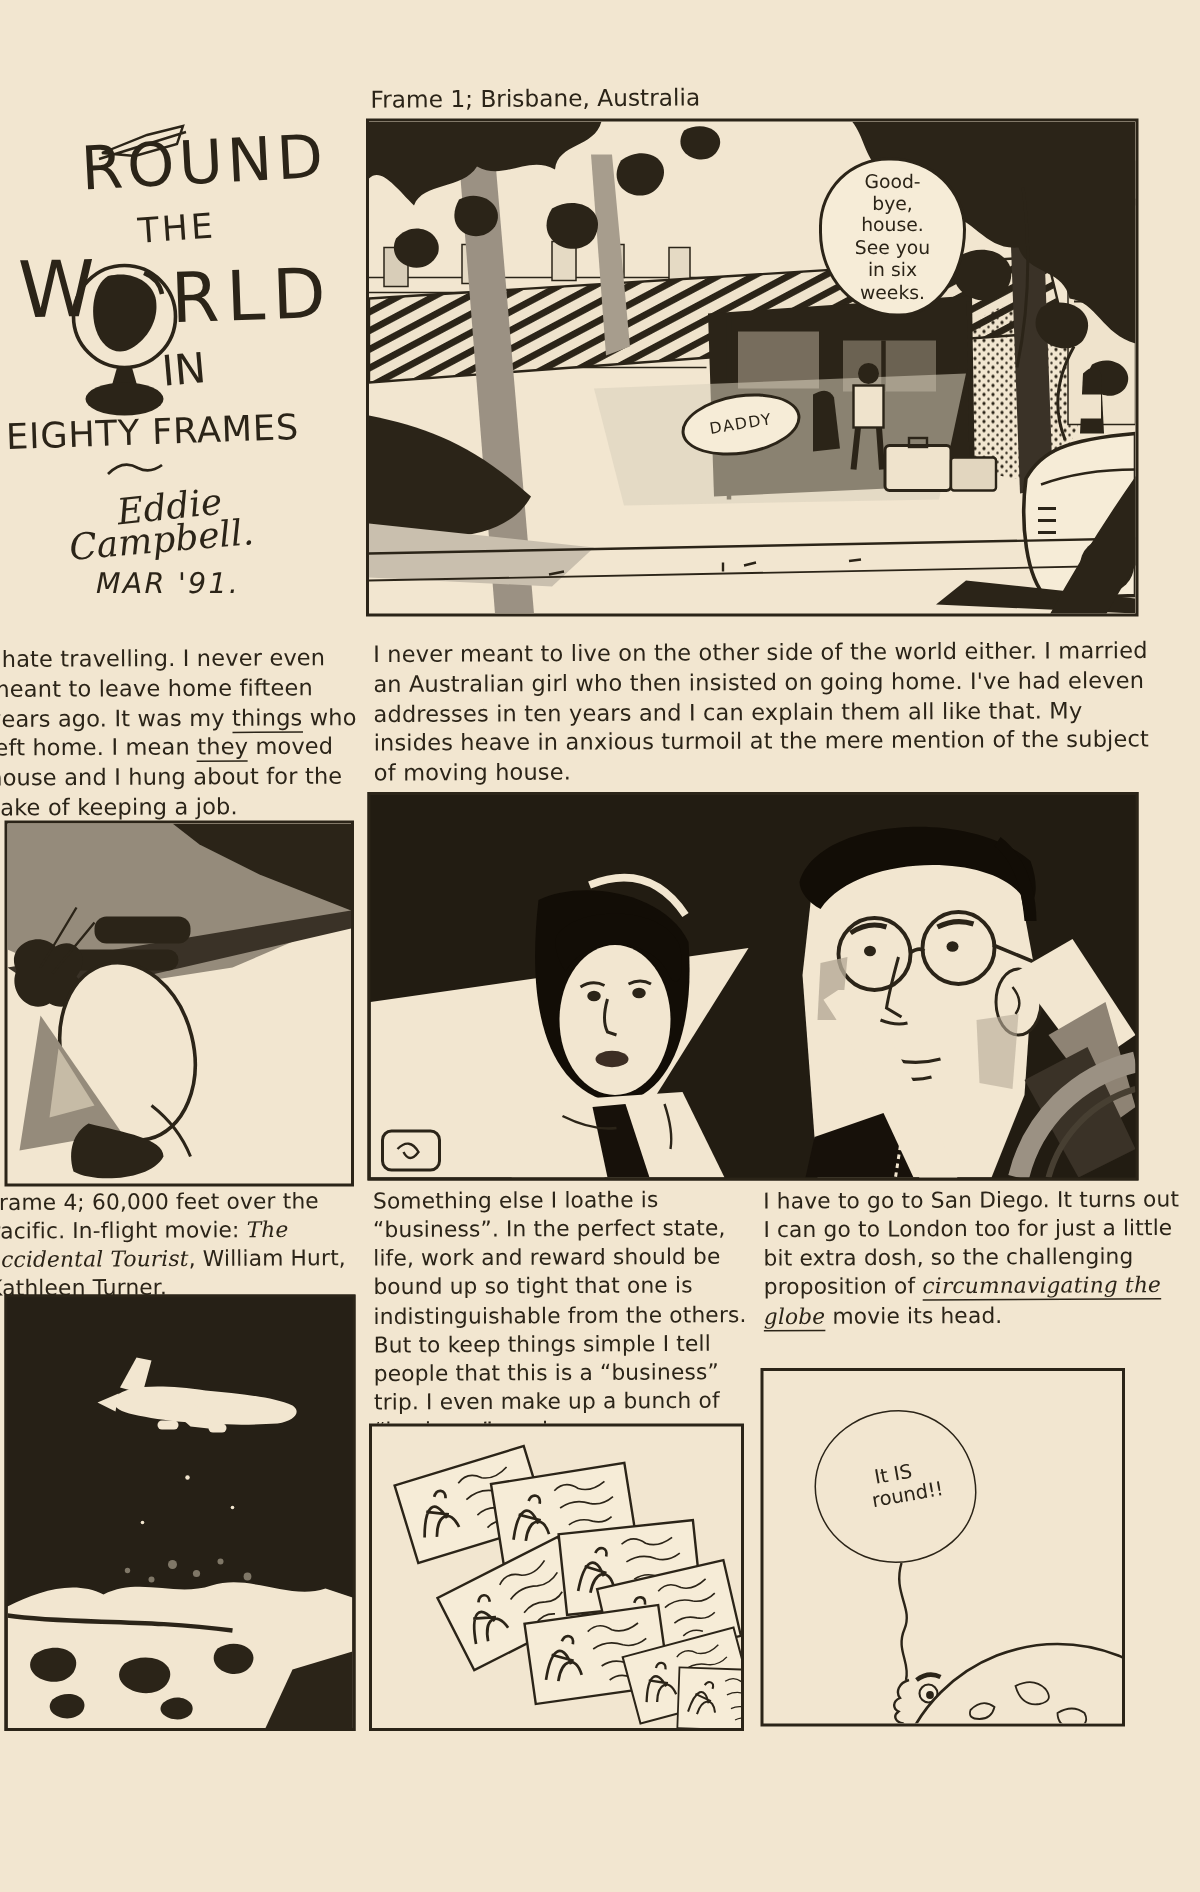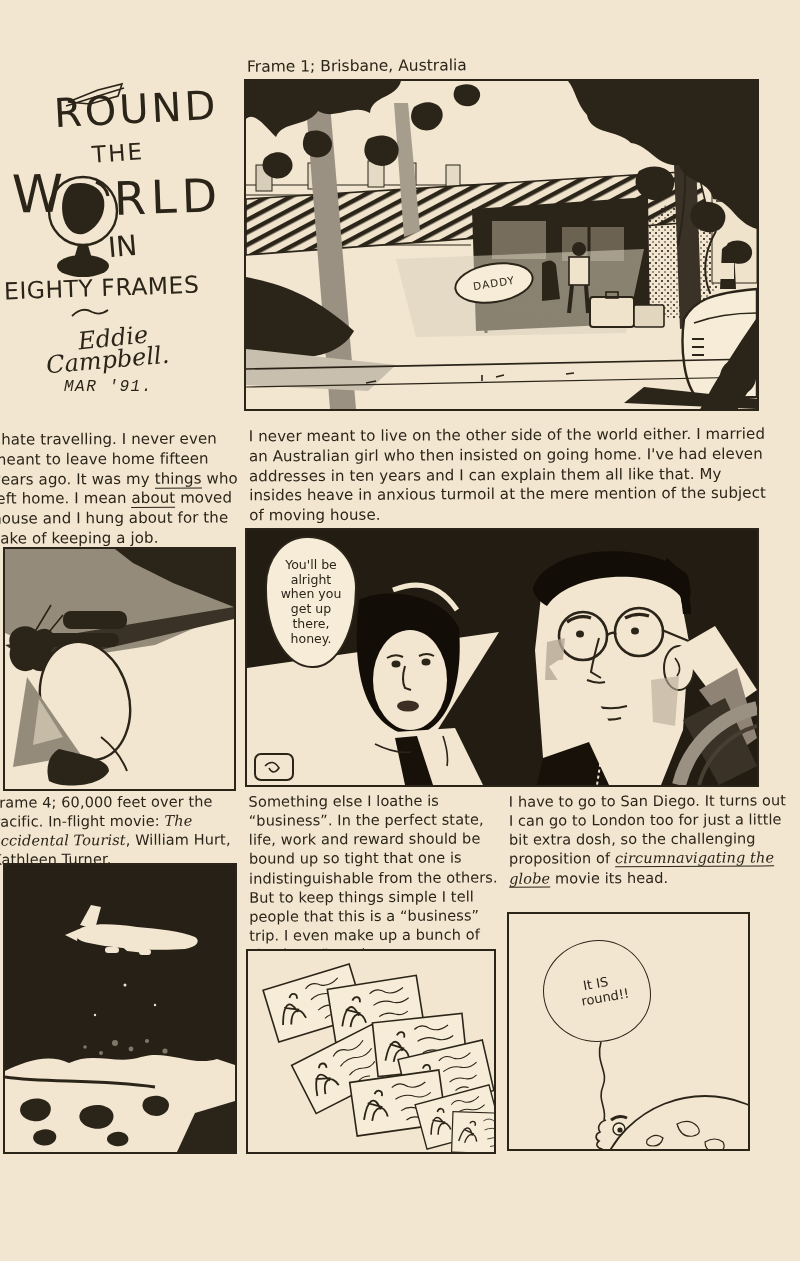--- a/index.html
+++ b/index.html
@@ -21,21 +21,21 @@
   
   #title-block div{position:absolute;white-space:nowrap;}
   .t1{left:48px;top:8px;font-size:40px;letter-spacing:3px;transform:rotate(-3deg);}
   .t2{left:86px;top:62px;font-size:23px;letter-spacing:2px;transform:rotate(-4deg);}
   .tw{left:6px;top:86px;font-size:52px;transform:rotate(-1deg);}
   .tr{left:108px;top:92px;font-size:46px;letter-spacing:5px;transform:rotate(-2deg);}
   .t4{left:102px;top:152px;font-size:28px;transform:rotate(-5deg);}
   .t5{left:-2px;top:196px;font-size:23.5px;letter-spacing:.5px;transform:rotate(-2deg);}
   .sig1{left:72px;top:246px;font-family:"DejaVu Serif",serif;font-style:italic;font-size:24px;transform:rotate(-6deg);}
   .sig2{left:40px;top:268px;font-family:"DejaVu Serif",serif;font-style:italic;font-size:24px;transform:rotate(-5deg);}
-  .sigd{left:58px;top:300px;font-size:16px;letter-spacing:1.5px;font-style:italic;font-family:Liberation Mono, monospace;}
+  .sigd{left:58px;top:300px;font-size:19px;letter-spacing:1.5px;font-style:italic;}
 </style>
 </head>
 <body>
 
 <div id="page">
 
   <div id="title-block" class="abs" style="left:6px;top:78px;width:235px;height:340px;">
     <svg class="abs" style="left:58px;top:2px;" width="72" height="32" viewBox="0 0 72 32">
       <path d="M4,22 L34,10 L58,4 L54,16 L26,24 Z M2,26 L60,8" fill="none" stroke="#2b2418" stroke-width="1.6"></path>
     </svg>
@@ -143,34 +143,37 @@
       <circle cx="492" cy="296" r="18" fill="#2b2418"></circle>
       <circle cx="492" cy="296" r="7" fill="#f6ecd7"></circle>
       <path d="M446,258 h12 M446,266 h12 M446,274 h12" stroke="#2b2418" stroke-width="2"></path>
       <polygon points="398,306 511,318 511,328 378,322" fill="#2b2418"></polygon>
 
       <path d="M0,288 L511,278" stroke="#2b2418" stroke-width="1.6"></path>
       <path d="M0,306 L511,296" stroke="#2b2418" stroke-width="1.2"></path>
       <path d="M120,302 l10,-2 M250,296 l8,-2 M320,293 l8,-1 M236,300 l0,-6" stroke="#2b2418" stroke-width="1.6"></path>
     </svg>
 
+    <div class="bubble" style="left:300px;top:24px;width:94px;height:102px;border-radius:48% 52% 46% 54% / 44% 46% 56% 54%;">
+      <div class="bt" style="width:64px;">Good-bye, house. See you in six weeks.</div>
+    </div>
     <svg class="abs" style="left:330px;top:124px;z-index:4;" width="20" height="26" viewBox="0 0 20 26">
       <path d="M16,0 Q6,12 2,24" stroke="#2b2418" stroke-width="2" fill="none"></path>
     </svg>
 
     <div class="bubble" style="left:208px;top:182px;width:76px;height:36px;border-radius:50%;transform:rotate(-9deg);">
       <div class="bt" style="font-size:10.5px;letter-spacing:1px;">DADDY</div>
     </div>
     <svg class="abs" style="left:236px;top:216px;z-index:4;" width="14" height="18" viewBox="0 0 14 18">
       <path d="M10,0 Q4,8 2,16" stroke="#2b2418" stroke-width="1.8" fill="none"></path>
     </svg>
   </div>
 
   <div class="abs hand txt" style="left:-8px;top:430px;width:252px;font-size:15px;">
-    <span>I hate travelling. I never even meant to leave home fifteen years ago. It was my </span><span class="u">things</span><span> who left home. I mean </span><span class="u">about</span><span> moved house and I hung about for the sake of keeping a job.</span>
+    <span>I hate travelling. I never even meant to leave home fifteen years ago. It was my </span><span class="u">things</span><span> who left home. I mean </span><span class="u">they</span><span> moved house and I hung about for the sake of keeping a job.</span>
   </div>
   <div class="abs hand txt" style="left:249px;top:426px;width:522px;font-size:15px;">I never meant to live on the other side of the world either. I married an Australian girl who then insisted on going home. I've had eleven addresses in ten years and I can explain them all like that. My insides heave in anxious turmoil at the mere mention of the subject of moving house.</div>
 
   <div class="panel" style="left:3px;top:547px;width:229px;height:240px;">
     <svg viewBox="0 0 229 240" preserveAspectRatio="none">
       <polygon points="0,0 229,0 229,62 150,96 60,110 0,84" fill="#958b7b"></polygon>
       <polygon points="110,0 229,0 229,58 168,34 128,14" fill="#2b2418"></polygon>
       <polygon points="0,96 229,58 229,70 30,116" fill="#3a3227"></polygon>
       <rect x="58" y="62" width="64" height="18" rx="8" fill="#2b2418"></rect>
       <rect x="40" y="84" width="74" height="14" rx="7" fill="#2b2418"></rect>
@@ -227,23 +230,20 @@
       <path d="M356,216 L350,255 M366,214 L362,255" stroke="#f2e6d0" stroke-width="2" stroke-dasharray="3 3" fill="none"></path>
 
       <polygon points="430,118 468,96 510,160 478,182" fill="#f2e6d0"></polygon>
       <polygon points="452,160 490,138 510,208 496,218" fill="#8e8374"></polygon>
       <polygon points="436,190 478,168 510,236 472,255" fill="#3a3227"></polygon>
 
       <path d="M432,255 A104,104 0 0 1 510,178" stroke="#9b9183" stroke-width="14" fill="none"></path>
       <path d="M452,255 A84,84 0 0 1 510,196" stroke="#473f32" stroke-width="4" fill="none"></path>
     </svg>
 
-    <div class="bubble" style="left:18px;top:6px;width:88px;height:128px;border-radius:46% 54% 48% 52% / 38% 40% 62% 60%;">
-      <div class="bt" style="width:64px;">You'll be alright when you get up there, honey.</div>
-    </div>
     <svg class="abs" style="left:96px;top:130px;z-index:4;" width="16" height="26" viewBox="0 0 16 26">
       <path d="M4,0 Q12,12 14,24" stroke="#f2e6d0" stroke-width="2.4" fill="none"></path>
     </svg>
   </div>
 
   <div class="abs hand txt" style="left:-8px;top:793px;width:260px;font-size:14.5px;">
     <span>Frame 4; 60,000 feet over the Pacific. In-flight movie: </span><span class="movie">The accidental Tourist</span><span>, William Hurt, Kathleen Turner.</span>
   </div>
 
   <div class="abs hand txt" style="left:249px;top:792px;width:264px;font-size:14.5px;">Something else I loathe is “business”. In the perfect state, life, work and reward should be bound up so tight that one is indistinguishable from the others. But to keep things simple I tell people that this is a “business” trip. I even make up a bunch of “business” cards.</div>

